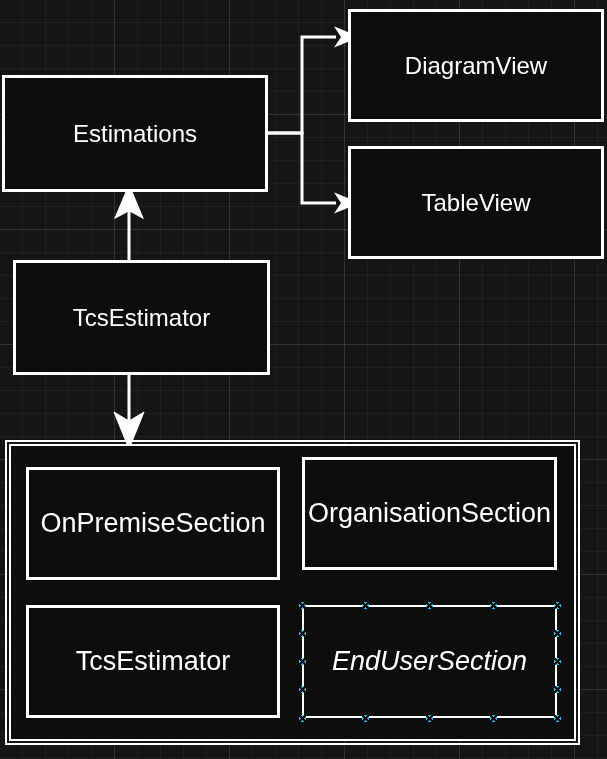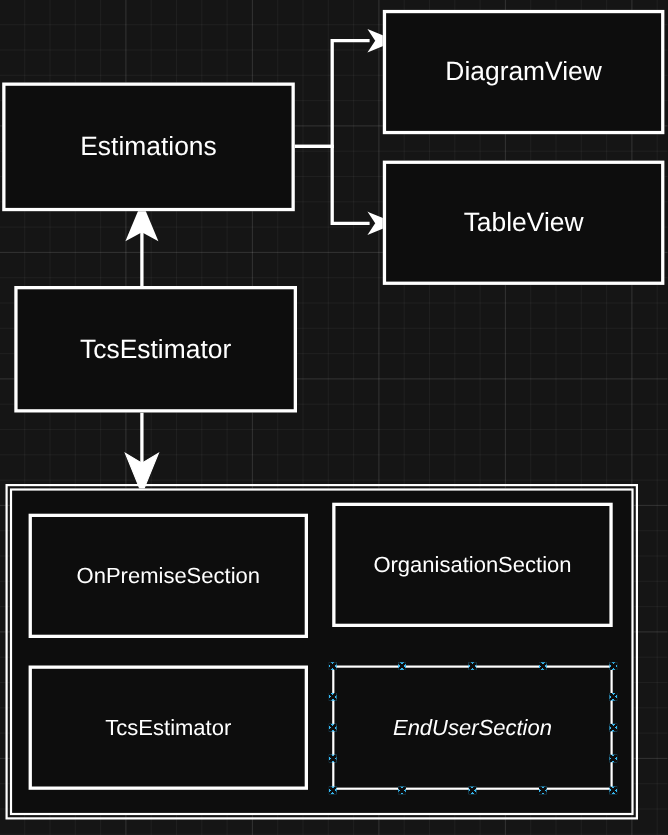--- a/index.html
+++ b/index.html
@@ -59,21 +59,21 @@
     display: flex;
     align-items: center;
     justify-content: center;
   }
   .inner-node.selected {
     border: 2px solid #ffffff;
     font-style: italic;
   }
   .inner-node .label {
     color: #ffffff;
-    font-size: 20px;
+    font-size: 27px;
     white-space: nowrap;
     line-height: 1;
   }
   .edge-svg {
     position: absolute;
     left: 0;
     top: 0;
     width: 607px;
     height: 759px;
     pointer-events: none;

